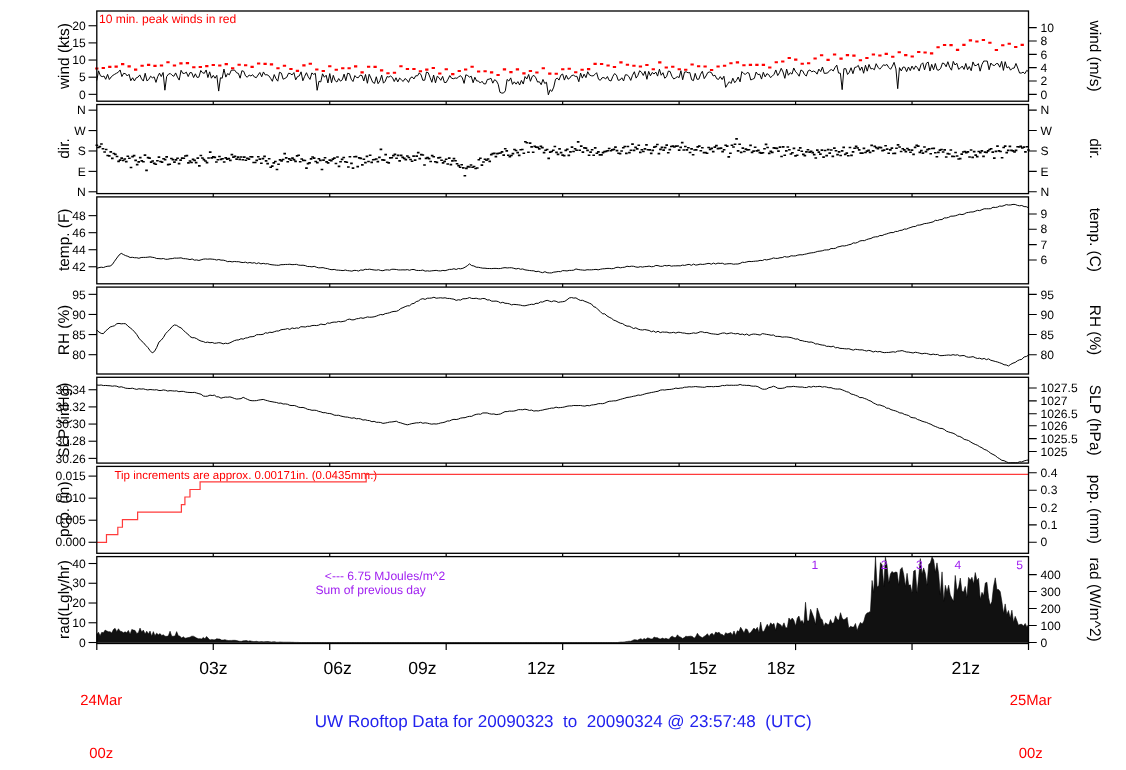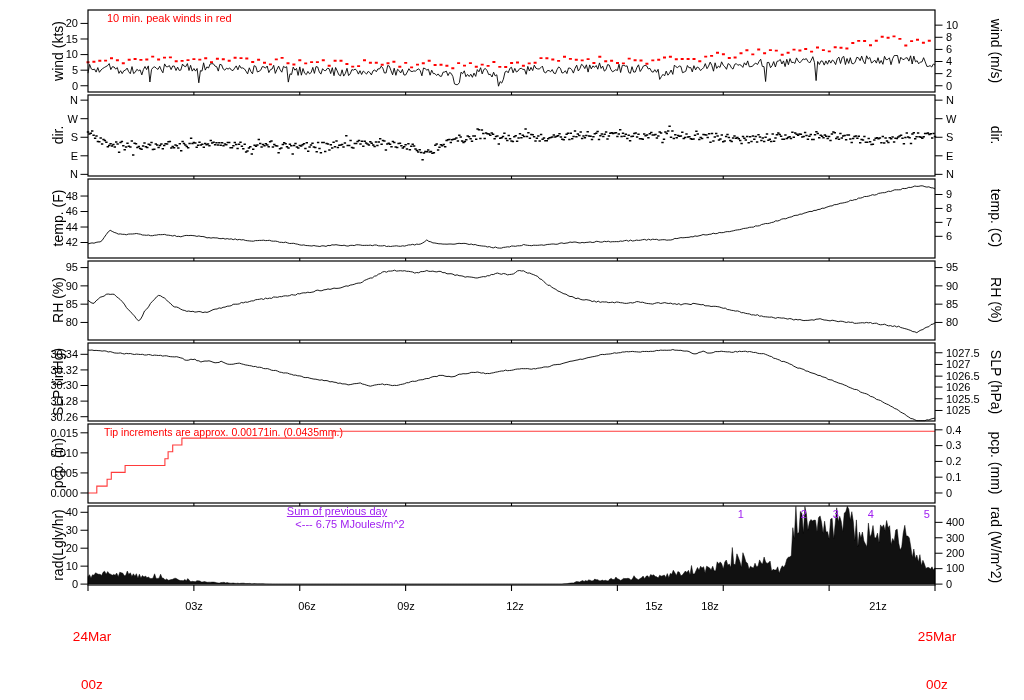--- a/index.html
+++ b/index.html
@@ -6,21 +6,21 @@
   .stage{position:relative;width:1024px;height:700px;background:#fff;overflow:hidden;
          font-family:"Liberation Sans","DejaVu Sans",sans-serif;color:#000;}
   .stage svg{position:absolute;left:0;top:0;}
   .stage svg text{font-family:"Liberation Sans","DejaVu Sans",sans-serif;}
   .side-label{position:absolute;white-space:nowrap;font-size:14px;
               transform:translate(-50%,-50%) rotate(-90deg);}
   .side-label.right{transform:translate(-50%,-50%) rotate(90deg);}
   .note{position:absolute;font-size:11px;white-space:nowrap;}
   .note.small{font-size:10.5px;}
   .note.centered{transform:translateX(-50%);}
-  .xtick{position:absolute;top:600px;transform:translateX(-50%);font-size:11px;color:#000;}
+  .xtick{position:absolute;top:600px;transform:translateX(-50%);font-size:16px;color:#000;}
   .red-date{position:absolute;text-align:center;font-size:13.5px;line-height:16px;
             transform:translateX(-50%);white-space:pre;}
   .chart-title{position:absolute;top:648px;left:512px;transform:translateX(-50%);
                font-size:15.5px;white-space:pre;}
   .hour-mark{position:absolute;top:508px;font-size:11px;transform:translateX(-50%);}
 </style>
 </head>
 <body>
 
 <div class="stage">
@@ -34,42 +34,43 @@
   <div class="side-label" style="left:58px;top:545px">rad(Lgly/hr)</div>
 
   <div class="side-label right" style="left:996px;top:51px">wind (m/s)</div>
   <div class="side-label right" style="left:996px;top:135px">dir.</div>
   <div class="side-label right" style="left:996px;top:218px">temp. (C)</div>
   <div class="side-label right" style="left:996px;top:300px">RH (%)</div>
   <div class="side-label right" style="left:996px;top:382px">SLP (hPa)</div>
   <div class="side-label right" style="left:996px;top:463px">pcp. (mm)</div>
   <div class="side-label right" style="left:996px;top:545px">rad (W/m^2)</div>
 
-  <div class="note" style="left: 107px; top: 12px; color: rgb(255, 0, 0);">10 min. peak winds in red</div>
+  <div class="note" style="left: 90px; top: 12px; color: rgb(255, 0, 0);">10 min. peak winds in red</div>
   <div class="note small" style="left: 104px; top: 426px; color: rgb(255, 0, 0);">Tip increments are approx. 0.00171in. (0.0435mm.)</div>
-  <div class="note centered" style="left: 337px; top: 505px; color: rgb(160, 32, 240); text-decoration: underline;">Sum of previous day</div>
+  <div class="note centered" style="left: 337px; top: 531px; color: rgb(160, 32, 240);">Sum of previous day</div>
   <div class="note centered" style="left: 350px; top: 518px; color: rgb(160, 32, 240);">&lt;--- 6.75 MJoules/m^2</div>
 
   <div class="xtick" style="left:194px">03z</div>
   <div class="xtick" style="left:307px">06z</div>
-  <div class="xtick" style="left:406px">09z</div>
-  <div class="xtick" style="left:515px">12z</div>
-  <div class="xtick" style="left:654px">15z</div>
+  <div class="xtick" style="left:384px">09z</div>
+  <div class="xtick" style="left:492px">12z</div>
+  <div class="xtick" style="left:639px">15z</div>
   <div class="xtick" style="left:710px">18z</div>
   <div class="xtick" style="left:878px">21z</div>
 
   <div class="red-date" style="left: 92px; top: 597px; color: rgb(255, 0, 0);">
     <div>24Mar</div>
     <div>00z</div>
   </div>
   <div class="red-date" style="left: 937px; top: 597px; color: rgb(255, 0, 0);">
     <div>25Mar</div>
     <div>00z</div>
   </div>
 
+  <div class="chart-title" style="color: rgb(34, 34, 238);">UW Rooftop Data for 20090323  to  20090324 @ 23:57:48  (UTC)</div>
 <svg width="1024" height="640" viewBox="0 0 1024 640">
       <g>
         <path d="M88.0 73.2L89.6 64.4L91.3 68.9L92.9 69.7L94.5 69.1L96.1 72.1L97.8 67.6L99.4 72.3L101.0 70.0L102.7 68.5L104.3 67.5L105.9 66.6L107.5 65.7L109.2 63.6L110.8 69.6L112.4 66.7L114.1 67.0L115.7 69.1L117.3 67.5L118.9 73.4L120.6 70.7L122.2 73.6L123.8 70.8L125.5 70.1L127.1 68.1L128.7 71.7L130.3 73.7L132.0 66.6L133.6 73.5L135.2 72.3L136.9 69.3L138.5 70.7L140.1 69.9L141.8 74.9L143.4 69.6L145.0 66.5L146.6 69.6L148.3 65.9L149.9 82.0L151.5 69.6L153.2 67.4L154.8 66.8L156.4 68.4L158.0 69.4L159.7 66.3L161.3 70.1L162.9 72.8L164.6 63.9L166.2 66.7L167.8 66.7L169.4 65.6L171.1 69.6L172.7 66.0L174.3 66.1L176.0 70.5L177.6 67.1L179.2 70.4L180.8 70.1L182.5 64.1L184.1 66.1L185.7 66.7L187.4 63.6L189.0 70.5L190.6 65.3L192.2 71.1L193.9 68.5L195.5 71.1L197.1 68.5L198.8 82.8L200.4 70.7L202.0 71.1L203.6 62.8L205.3 70.1L206.9 66.9L208.5 68.0L210.2 63.9L211.8 63.7L213.4 63.8L215.1 66.2L216.7 66.7L218.3 71.1L219.9 64.3L221.6 64.9L223.2 69.0L224.8 70.2L226.5 68.2L228.1 69.1L229.7 67.9L231.3 70.0L233.0 70.6L234.6 68.2L236.2 65.9L237.9 69.8L239.5 65.4L241.1 68.1L242.7 67.9L244.4 68.9L246.0 71.2L247.6 73.9L249.3 67.8L250.9 71.6L252.5 73.8L254.1 65.7L255.8 66.5L257.4 72.0L259.0 71.3L260.7 70.2L262.3 66.6L263.9 66.9L265.5 68.1L267.2 66.0L268.8 72.6L270.4 69.7L272.1 69.0L273.7 65.3L275.3 73.4L276.9 69.6L278.6 66.1L280.2 69.8L281.8 72.2L283.5 66.3L285.1 67.6L286.7 66.7L288.3 82.1L290.0 73.8L291.6 74.5L293.2 67.1L294.9 70.2L296.5 68.4L298.1 75.4L299.8 66.9L301.4 75.2L303.0 68.5L304.6 73.2L306.3 74.6L307.9 71.4L309.5 73.8L311.2 72.5L312.8 67.4L314.4 73.4L316.0 66.6L317.7 67.0L319.3 72.0L320.9 74.1L322.6 68.7L324.2 70.5L325.8 70.6L327.4 68.3L329.1 68.7L330.7 73.6L332.3 67.7L334.0 75.7L335.6 67.5L337.2 70.9L338.8 74.8L340.5 75.8L342.1 69.8L343.7 76.1L345.4 73.4L347.0 68.3L348.6 75.6L350.2 73.9L351.9 69.6L353.5 70.1L355.1 69.1L356.8 70.5L358.4 74.1L360.0 70.7L361.6 74.5L363.3 71.0L364.9 72.5L366.5 74.1L368.2 71.4L369.8 72.5L371.4 74.9L373.0 70.9L374.7 69.9L376.3 71.8L377.9 68.9L379.6 68.9L381.2 66.2L382.8 68.1L384.4 73.0L386.1 72.9L387.7 65.5L389.3 66.1L391.0 70.6L392.6 74.8L394.2 68.2L395.9 75.3L397.5 69.3L399.1 70.6L400.7 73.0L402.4 69.4L404.0 75.0L405.6 75.0L407.3 72.0L408.9 68.7L410.5 71.1L412.1 71.6L413.8 70.9L415.4 71.2L417.0 69.8L418.7 68.8L420.3 70.8L421.9 75.8L423.5 68.0L425.2 68.7L426.8 70.1L428.4 69.3L430.1 75.2L431.7 70.2L433.3 73.6L434.9 73.6L436.6 75.5L438.2 73.9L439.8 76.2L441.5 76.3L443.1 72.2L444.7 72.0L446.3 71.1L448.0 75.6L449.6 72.5L451.2 73.4L452.9 76.6L454.5 83.9L456.1 84.6L457.7 84.6L459.4 82.6L461.0 72.2L462.6 73.7L464.3 70.8L465.9 76.7L467.5 74.4L469.2 76.5L470.8 74.2L472.4 77.3L474.0 73.1L475.7 76.4L477.3 69.6L478.9 71.8L480.6 67.7L482.2 73.9L483.8 69.5L485.4 68.5L487.1 70.7L488.7 74.6L490.3 74.3L492.0 77.0L493.6 72.2L495.2 75.9L496.8 74.8L498.5 86.2L500.1 81.6L501.7 83.1L503.4 79.2L505.0 72.1L506.6 71.0L508.2 72.8L509.9 68.3L511.5 67.3L513.1 72.8L514.8 68.4L516.4 72.0L518.0 71.0L519.6 68.7L521.3 68.3L522.9 69.4L524.5 69.4L526.2 74.3L527.8 66.4L529.4 71.0L531.0 67.4L532.7 70.6L534.3 65.2L535.9 68.2L537.6 68.9L539.2 69.0L540.8 67.7L542.4 66.1L544.1 72.0L545.7 73.0L547.3 70.7L549.0 70.5L550.6 71.8L552.2 69.6L553.8 73.1L555.5 73.6L557.1 69.5L558.7 66.9L560.4 68.3L562.0 73.0L563.6 72.7L565.3 70.7L566.9 73.6L568.5 68.0L570.1 68.1L571.8 69.7L573.4 73.1L575.0 68.4L576.7 65.2L578.3 71.0L579.9 68.6L581.5 64.3L583.2 65.7L584.8 68.6L586.4 64.8L588.1 72.1L589.7 64.9L591.3 68.9L592.9 65.9L594.6 67.3L596.2 65.5L597.8 69.2L599.5 62.9L601.1 68.4L602.7 66.1L604.3 71.1L606.0 69.7L607.6 64.6L609.2 65.0L610.9 69.5L612.5 71.8L614.1 70.9L615.7 69.7L617.4 70.5L619.0 64.3L620.6 72.5L622.3 65.5L623.9 65.3L625.5 66.2L627.1 65.9L628.8 72.5L630.4 73.3L632.0 66.7L633.7 72.1L635.3 72.0L636.9 67.5L638.5 64.8L640.2 71.5L641.8 69.1L643.4 66.0L645.1 65.4L646.7 65.9L648.3 69.0L650.0 68.4L651.6 71.6L653.2 72.2L654.8 69.7L656.5 72.3L658.1 69.3L659.7 79.4L661.4 76.6L663.0 74.3L664.6 75.9L666.2 71.1L667.9 75.2L669.5 73.2L671.1 70.0L672.8 74.4L674.4 65.1L676.0 66.8L677.6 67.7L679.3 65.9L680.9 66.5L682.5 72.7L684.2 72.0L685.8 71.2L687.4 65.5L689.0 67.8L690.7 67.5L692.3 71.9L693.9 65.7L695.6 69.9L697.2 67.0L698.8 67.8L700.4 70.5L702.1 69.2L703.7 67.5L705.3 63.6L707.0 68.7L708.6 66.1L710.2 62.1L711.8 65.4L713.5 71.2L715.1 62.8L716.7 68.4L718.4 66.1L720.0 67.4L721.6 61.8L723.3 65.3L724.9 66.8L726.5 69.3L728.1 63.6L729.8 64.6L731.4 67.8L733.0 69.1L734.7 64.4L736.3 63.6L737.9 65.3L739.5 64.6L741.2 65.3L742.8 67.4L744.4 62.8L746.1 65.1L747.7 60.9L749.3 66.7L750.9 66.6L752.6 66.2L754.2 64.1L755.8 63.2L757.5 64.5L759.1 61.4L760.7 59.2L762.3 66.4L764.0 66.6L765.6 81.5L767.2 62.5L768.9 62.4L770.5 67.7L772.1 65.7L773.7 61.6L775.4 67.0L777.0 61.4L778.6 60.9L780.3 59.5L781.9 64.0L783.5 60.9L785.1 66.6L786.8 59.3L788.4 64.7L790.0 58.6L791.7 62.6L793.3 62.3L794.9 63.4L796.5 57.9L798.2 61.1L799.8 62.9L801.4 61.1L803.1 58.9L804.7 59.5L806.3 58.6L807.9 61.3L809.6 63.0L811.2 60.3L812.8 56.7L814.5 62.7L816.1 80.6L817.7 61.5L819.4 64.5L821.0 60.9L822.6 61.2L824.2 65.1L825.9 60.9L827.5 64.2L829.1 60.1L830.8 63.1L832.4 60.0L834.0 61.4L835.6 64.6L837.3 58.7L838.9 57.1L840.5 63.5L842.2 57.5L843.8 56.4L845.4 64.6L847.0 58.5L848.7 63.4L850.3 57.7L851.9 63.5L853.6 63.8L855.2 62.0L856.8 57.3L858.4 57.8L860.1 60.7L861.7 56.1L863.3 61.1L865.0 63.8L866.6 55.8L868.2 59.1L869.8 57.5L871.5 63.0L873.1 61.9L874.7 60.1L876.4 63.1L878.0 57.7L879.6 63.4L881.2 60.5L882.9 64.3L884.5 56.3L886.1 59.7L887.8 59.4L889.4 57.8L891.0 64.7L892.7 58.6L894.3 55.5L895.9 55.5L897.5 55.5L899.2 63.4L900.8 57.3L902.4 59.2L904.1 59.6L905.7 57.8L907.3 57.9L908.9 61.1L910.6 55.8L912.2 64.0L913.8 56.1L915.5 61.8L917.1 60.7L918.7 63.8L920.3 62.1L922.0 61.9L923.6 57.7L925.2 61.8L926.9 66.4L928.5 66.4L930.1 65.6L931.7 67.0L933.4 64.0L935.0 65.1" fill="none" stroke="#000000" stroke-width="0.9" stroke-linejoin="round"></path>
         <path d="M86.5 62.3h3M92.4 61.8h3M98.3 60.8h3M104.1 60.6h3M110.0 58.3h3M115.9 60.3h3M121.8 63.3h3M127.7 59.8h3M133.6 59.0h3M139.4 59.9h3M145.3 59.5h3M151.2 56.6h3M157.1 59.5h3M163.0 57.6h3M168.9 57.4h3M174.7 61.2h3M180.6 60.9h3M186.5 60.1h3M192.4 59.1h3M198.3 59.6h3M204.2 58.3h3M210.0 62.1h3M215.9 58.8h3M221.8 59.3h3M227.7 60.8h3M233.6 57.7h3M239.5 58.1h3M245.3 58.5h3M251.2 62.0h3M257.1 59.8h3M263.0 62.7h3M268.9 64.4h3M274.8 59.4h3M280.6 57.9h3M286.5 63.2h3M292.4 64.5h3M298.3 60.2h3M304.2 63.4h3M310.1 62.1h3M315.9 62.1h3M321.8 60.3h3M327.7 65.8h3M333.6 60.7h3M339.5 60.8h3M345.4 64.0h3M351.2 66.6h3M357.1 66.1h3M363.0 60.2h3M368.9 62.7h3M374.8 62.7h3M380.7 64.8h3M386.5 63.3h3M392.4 61.8h3M398.3 66.8h3M404.2 62.9h3M410.1 67.4h3M416.0 64.6h3M421.8 63.2h3M427.7 60.7h3M433.6 65.0h3M439.5 64.8h3M445.4 65.8h3M451.3 68.2h3M457.1 63.1h3M463.0 65.6h3M468.9 63.1h3M474.8 66.7h3M480.7 64.6h3M486.6 65.9h3M492.4 62.0h3M498.3 66.9h3M504.2 67.0h3M510.1 63.0h3M516.0 62.5h3M521.9 65.7h3M527.7 63.4h3M533.6 62.8h3M539.5 58.1h3M545.4 58.2h3M551.3 59.5h3M557.1 60.9h3M563.0 56.7h3M568.9 58.9h3M574.8 59.7h3M580.7 60.4h3M586.6 59.1h3M592.4 63.0h3M598.3 56.7h3M604.2 61.3h3M610.1 60.7h3M616.0 63.0h3M621.9 63.4h3M627.7 58.6h3M633.6 60.2h3M639.5 60.5h3M645.4 63.7h3M651.3 60.4h3M657.2 59.7h3M663.0 57.5h3M668.9 56.7h3M674.8 59.3h3M680.7 59.0h3M686.6 59.0h3M692.5 59.0h3M698.3 61.3h3M704.2 56.6h3M710.1 55.9h3M716.0 52.7h3M721.9 54.2h3M727.8 58.0h3M733.6 57.5h3M739.5 53.2h3M745.4 50.2h3M751.3 54.4h3M757.2 49.5h3M763.1 53.3h3M768.9 50.1h3M774.8 50.6h3M780.7 54.7h3M786.6 52.7h3M792.5 49.6h3M798.4 50.5h3M804.2 49.0h3M810.1 51.6h3M816.0 47.5h3M821.9 50.1h3M827.8 51.4h3M833.7 47.2h3M839.5 47.7h3M845.4 48.5h3M851.3 43.0h3M857.2 40.9h3M863.1 41.0h3M869.0 45.3h3M874.8 40.8h3M880.7 36.7h3M886.6 37.7h3M892.5 36.4h3M898.4 38.9h3M904.3 45.5h3M910.1 41.1h3M916.0 39.8h3M921.9 42.7h3M927.8 40.8h3" fill="none" stroke="#ff0000" stroke-width="1.9"></path>
         <rect x="88" y="10" width="847" height="82" fill="none" stroke="#000" stroke-width="1.2"></rect>
         <line x1="80.5" y1="85.76425855513308" x2="88" y2="85.76425855513308" stroke="#000" stroke-width="1"></line>
         <text x="78" y="89.56425855513308" text-anchor="end" font-size="11px" fill="#000">0</text>
         <line x1="80.5" y1="70.17490494296578" x2="88" y2="70.17490494296578" stroke="#000" stroke-width="1"></line>
         <text x="78" y="73.97490494296578" text-anchor="end" font-size="11px" fill="#000">5</text>
         <line x1="80.5" y1="54.58555133079848" x2="88" y2="54.58555133079848" stroke="#000" stroke-width="1"></line>

